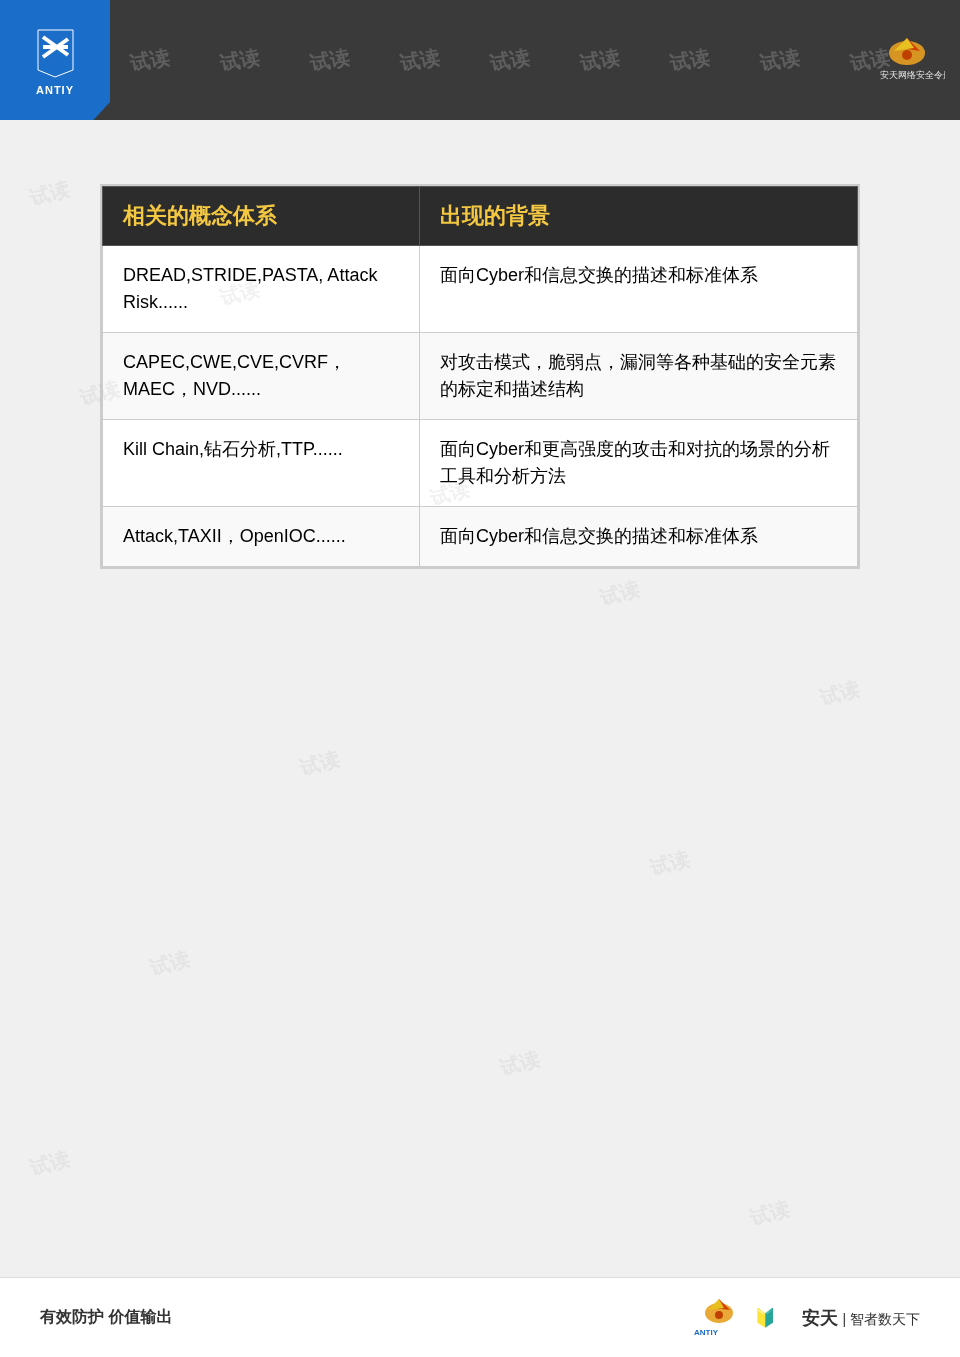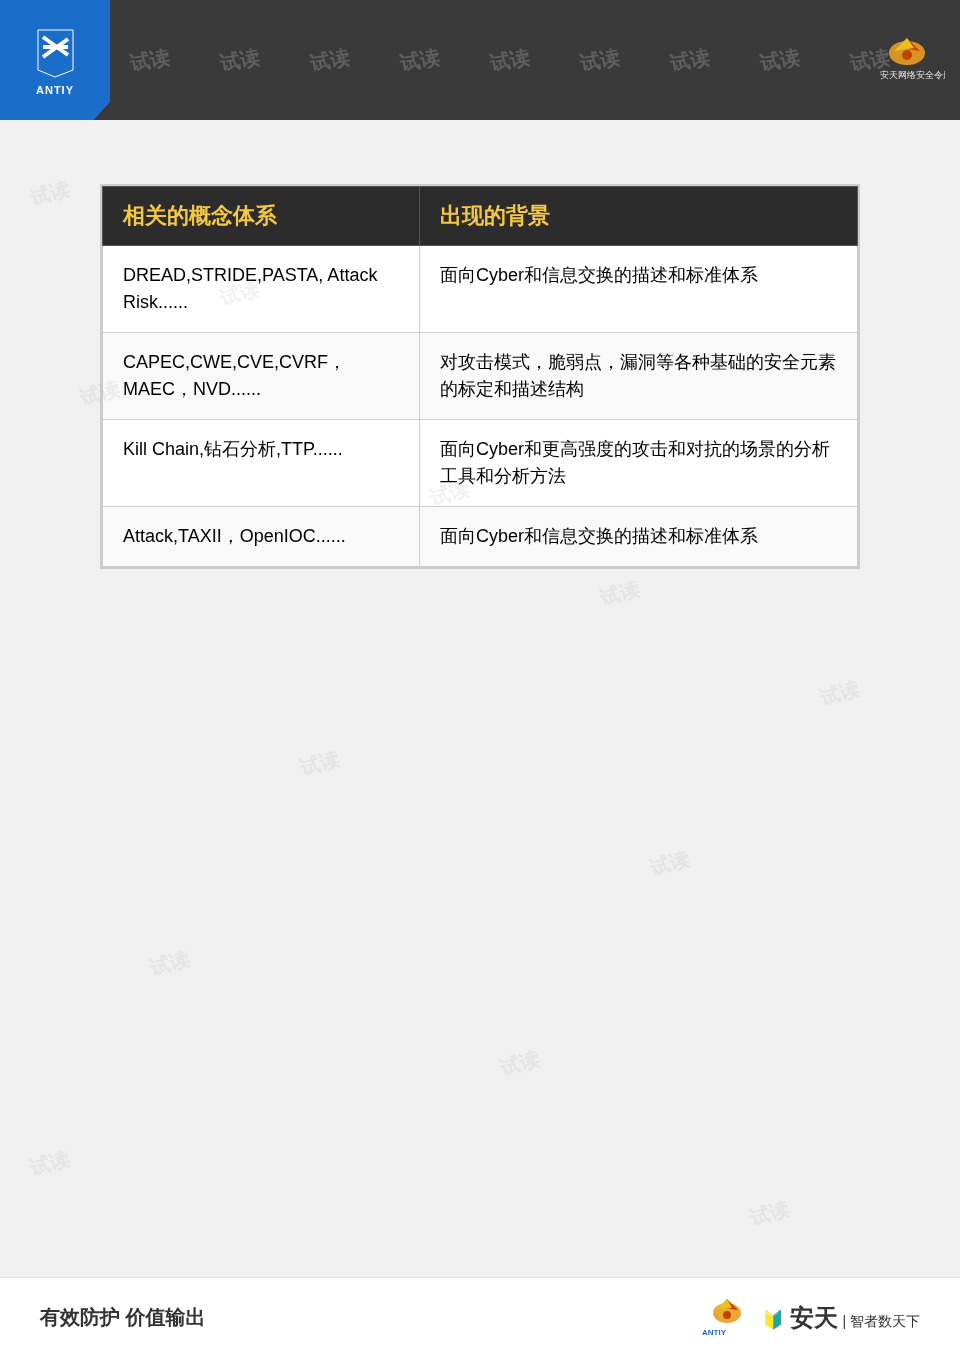--- a/index.html
+++ b/index.html
@@ -114,21 +114,21 @@
       height: 80px;
       background: white;
       display: flex;
       align-items: center;
       justify-content: space-between;
       padding: 0 40px;
       border-top: 1px solid #ddd;
     }
 
     .footer-text {
-      font-size: 20px;
+      font-size: 16px;
       color: #333;
       font-weight: bold;
     }
 
     .footer-logo {
       display: flex;
       align-items: center;
       gap: 8px;
     }
 
@@ -258,18 +258,18 @@
   <div class="footer-logo">
     <svg width="55" height="45" viewBox="0 0 55 45" xmlns="http://www.w3.org/2000/svg">
       <ellipse cx="27" cy="18" rx="14" ry="10" fill="#e8a020" opacity="0.9"></ellipse>
       <polygon points="27,4 38,15 22,13" fill="#d04000"></polygon>
       <polygon points="27,4 16,15 32,13" fill="#e8c020"></polygon>
       <circle cx="27" cy="20" r="4" fill="#c04000"></circle>
       <text x="2" y="40" font-size="8" fill="#1a6dc8" font-weight="bold" font-family="Arial">ANTIY</text>
     </svg>
     <div>
       <span class="footer-logo-text">🔰 </span>
-      <span class="footer-logo-text" style="color:#333; font-size:24px; font-weight:bold;">安天</span>
+      <span class="footer-logo-text" style="color:#333; font-size:18px; font-weight:bold;margin-left:20px;">安天</span>
       <span class="footer-logo-sub"> | </span>
       <span class="footer-logo-sub">智者数天下</span>
     </div>
   </div>
 </div>
 
 </body></html>

